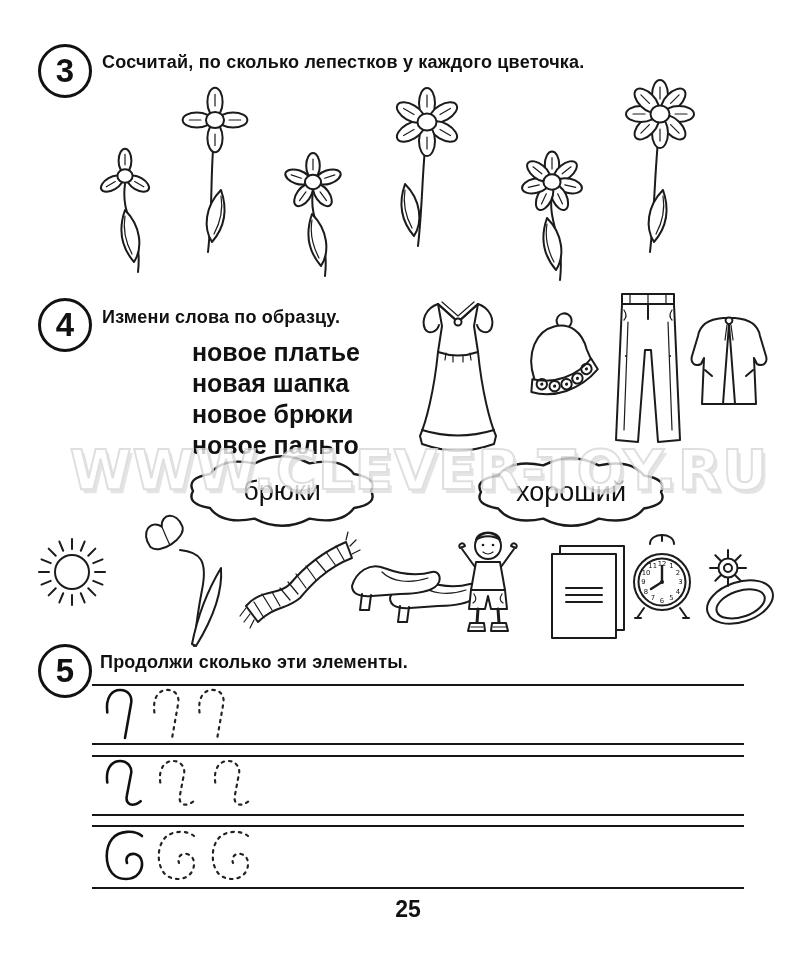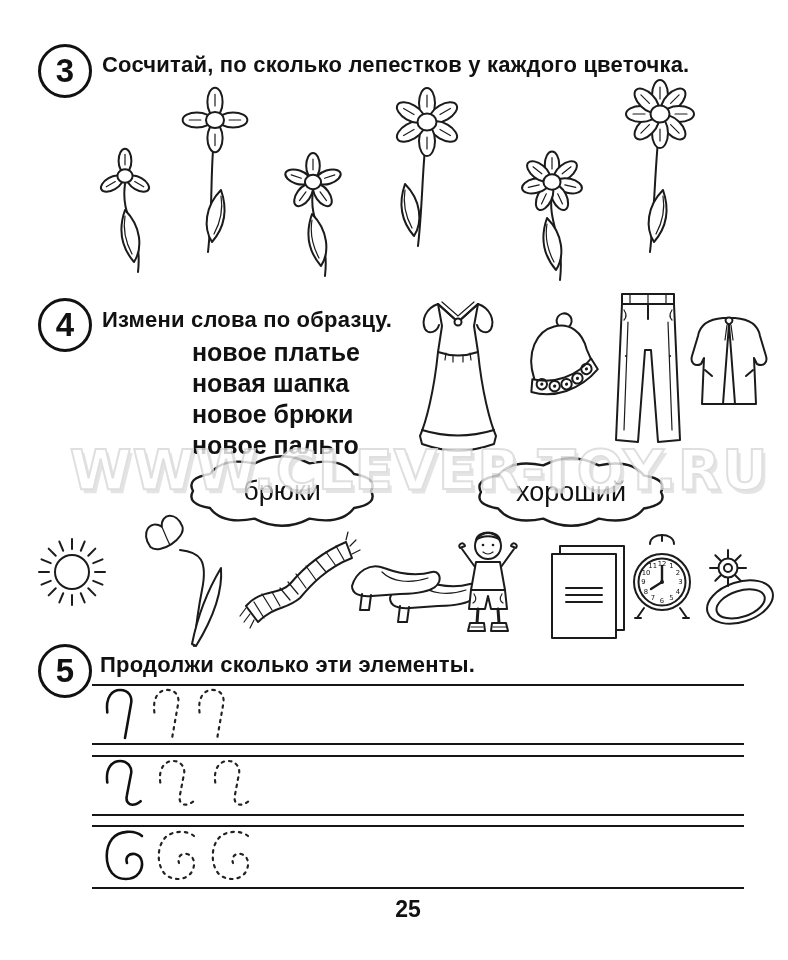--- a/index.html
+++ b/index.html
@@ -1,21 +1,21 @@
 <!DOCTYPE html>
 <html><head>
 <meta charset="utf-8">
 <style>
   html,body{margin:0;padding:0;background:#ffffff;}
   .page{position:relative;width:788px;height:960px;background:#fff;overflow:hidden;
         font-family:"Liberation Sans",sans-serif;color:#111;}
   .tnum{position:absolute;width:48px;height:48px;border:3px solid #111;border-radius:50%;
         background:#fff;display:flex;align-items:center;justify-content:center;
         font-weight:800;font-size:33px;color:#111;z-index:3;}
-  .instr{position:absolute;font-size:22px;font-weight:700;letter-spacing:.2px;z-index:3;}
+  .instr{position:absolute;font-size:18px;font-weight:700;letter-spacing:.2px;z-index:3;}
   .words{position:absolute;left:192px;top:337px;font-size:25px;font-weight:600;
          line-height:31px;z-index:3;}
   .words div{white-space:nowrap;}
   .bubble-word{position:absolute;display:flex;align-items:center;justify-content:center;
          font-size:27px;font-weight:500;z-index:5;}
   .watermark{position:absolute;left:17px;top:437px;width:100%;text-align:center;
          font-size:56px;font-weight:800;letter-spacing:1px;color:#ffffff;
          -webkit-text-stroke:2px #d8d8d8;text-shadow:3px 4px 0 #dedede;
          opacity:.8;z-index:6;pointer-events:none;font-family:"DejaVu Sans",sans-serif;padding-left:8px;}
   .rule-row{position:absolute;left:92px;width:652px;border-top:2px solid #161616;

